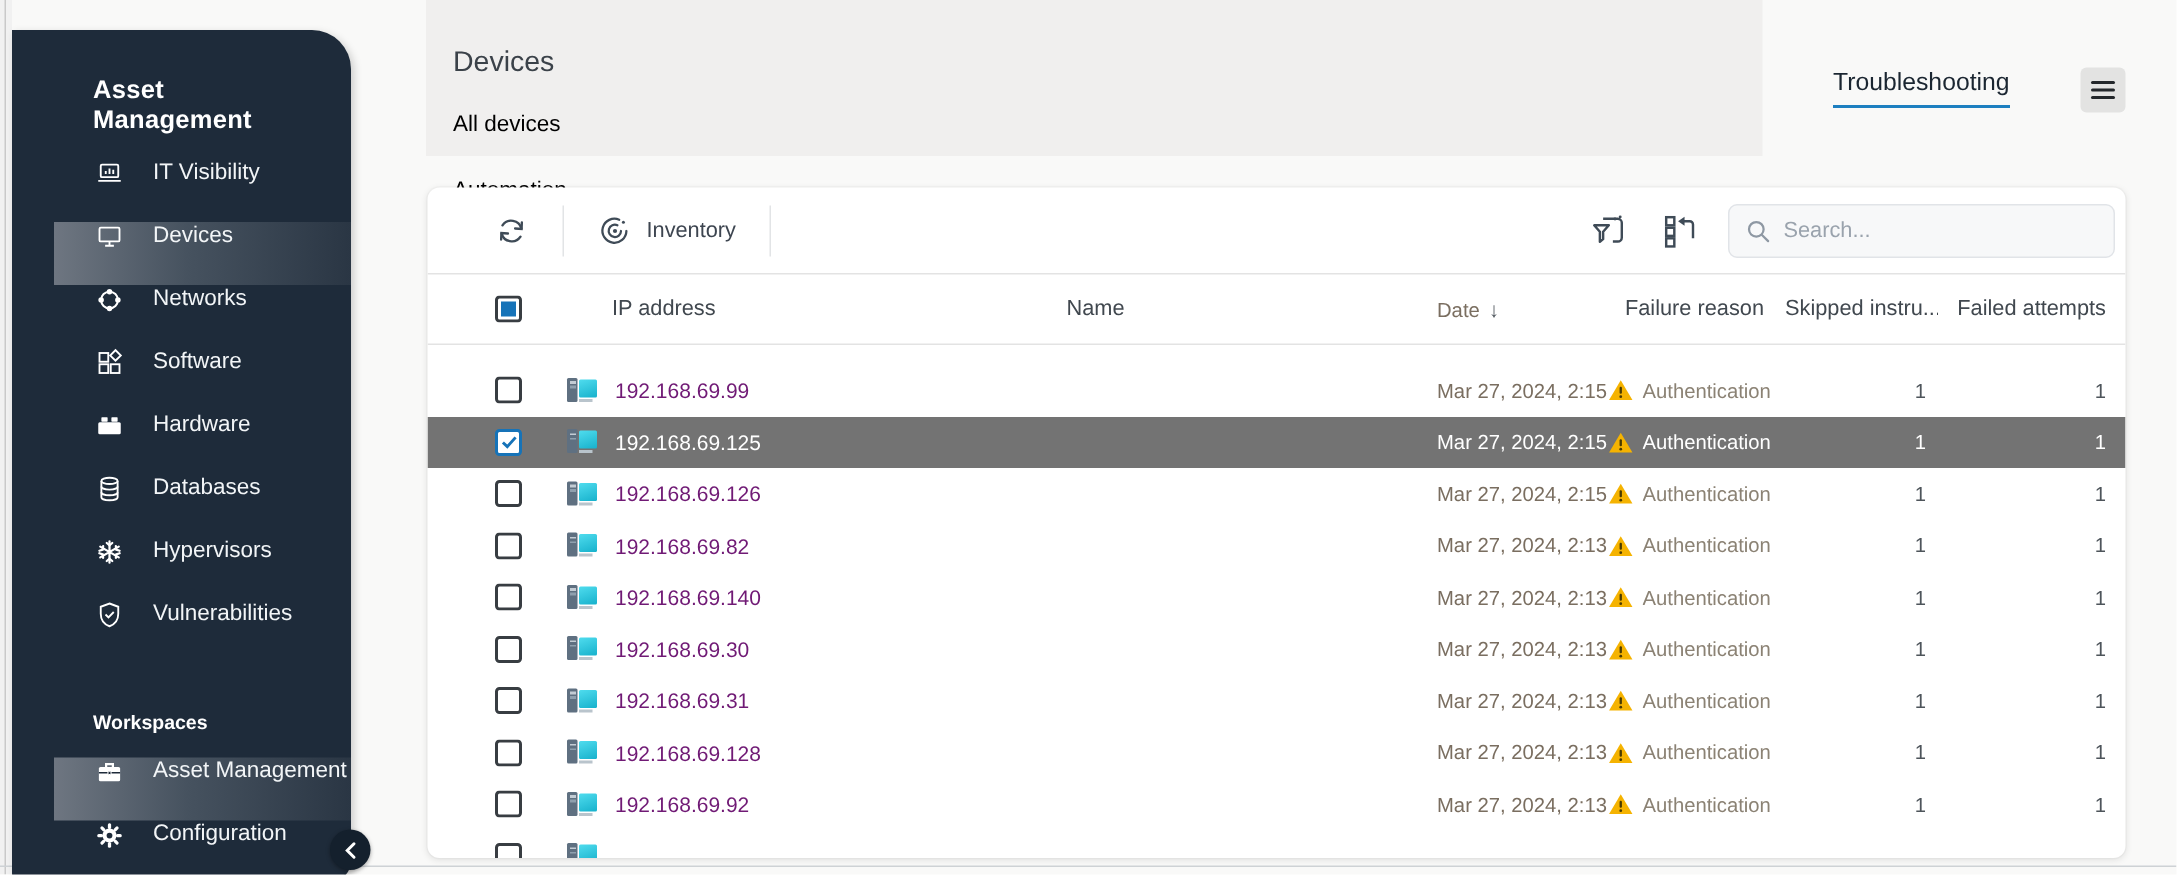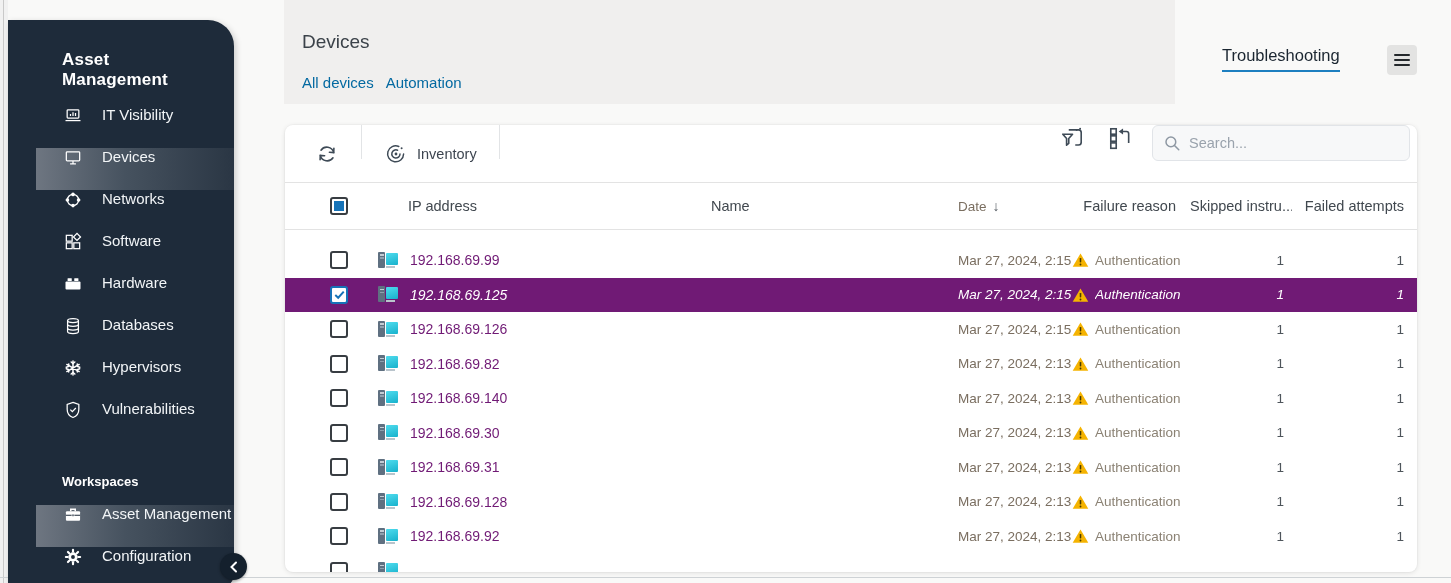--- a/index.html
+++ b/index.html
@@ -35,39 +35,39 @@
   .ws-title { padding:32px 24px 16px 26px; font-size:13px; font-weight:bold; color:#ffffff; }
   .collapse-btn {
     position:absolute; right:-13px; bottom:8px; width:27px; height:27px; border-radius:50%;
     background:#14202d; display:flex; align-items:center; justify-content:center; cursor:pointer;
     box-shadow:0 1px 3px rgba(0,0,0,.35);
   }
 
   
   .header-band { position:absolute; left:284px; top:0; width:891px; height:104px; background:#f0efee; }
   .page-title { position:absolute; left:302px; top:31px; font-size:19px; color:#3b4249; }
-  .tabs { position:absolute; left:302px; top:74px; display:flex; gap:12px; font-size:15px; color:#0369a1; }
+  .tabs { position:absolute; left:302px; top:74px; display:flex; gap:27px; font-size:15px; color:#000000;flex-direction:column; }
   .tab { cursor:pointer; }
   .troubleshooting {
     position:absolute; left:1222px; top:46px; font-size:16.5px; color:#1b2631;
     padding-bottom:5px; border-bottom:2px solid #1d7fc0; cursor:pointer;
   }
   .menu-btn {
     position:absolute; left:1387px; top:45px; width:30px; height:30px; border-radius:4px;
     background:#e3e3e2; display:flex; flex-direction:column; align-items:center; justify-content:center; gap:3px; cursor:pointer;
   }
   .menu-btn i { display:block; width:16px; height:2px; background:#23272b; border-radius:1px; }
 
   
   .card {
     position:absolute; left:285px; top:125px; width:1132px; height:447px;
     background:#fff; border-radius:8px; overflow:hidden;
     box-shadow:0 1px 5px rgba(0,0,0,.10), 0 0 0 1px rgba(0,0,0,.02);
   }
-  .toolbar { height:57px; display:flex; padding:0 7px 0 30px; }
+  .toolbar { height:57px; display:flex; align-items:center; padding:0 7px 0 44px; }
   .tool-btn { display:flex; align-items:center; gap:9px; color:#3d4550; font-size:14.5px; cursor:pointer; }
   .tool-sep { width:1px; height:34px; background:#e2e4e6; margin:0 22px; }
   .toolbar .spacer { flex:1; }
   .icon-btn { width:26px; height:26px; cursor:pointer; margin:0 11px; flex:0 0 auto; }
   .search-box {
     width:258px; height:36px; margin-left:8px; background:#f7f8f9;
     border:1px solid #e1e4e8; border-radius:6px;
     display:flex; align-items:center; padding:0 10px; gap:8px;
   }
   .search-box input {
@@ -76,21 +76,21 @@
   }
   .search-box input::placeholder { color:#9aa3ad; }
 
   .thead {
     height:48px; display:flex; align-items:center;
     border-top:1px solid #e3e3e3; border-bottom:1px solid #e3e3e3;
     color:#41484f; font-size:14.5px;
   }
   .rows-gap { height:13px; }
   .tr { height:34.5px; display:flex; align-items:center; font-size:14px; cursor:pointer; }
-  .tr.selected { background:#701a75;font-style:italic; }
+  .tr.selected { background:#737373; }
   .tr.selected .ip-text, .tr.selected .c-date, .tr.selected .reason-text,
   .tr.selected .num { color:#fff; }
 
   .cell, .th { flex:0 0 auto; white-space:nowrap; overflow:hidden; }
   .c-check  { width:78px;  padding-left:45px; display:flex; align-items:center; }
   .c-ip     { width:327px; padding-left:15px; display:flex; align-items:center; gap:11px; }
   .c-name   { width:260px; padding-left:21px; }
   .c-date   { width:122px; padding-left:8px;  color:#7a6e60; font-size:13.5px; }
   .c-reason { width:114px; display:flex; align-items:center; gap:6px; }
   .c-skip   { width:106px; text-align:right; padding-right:8px; }

